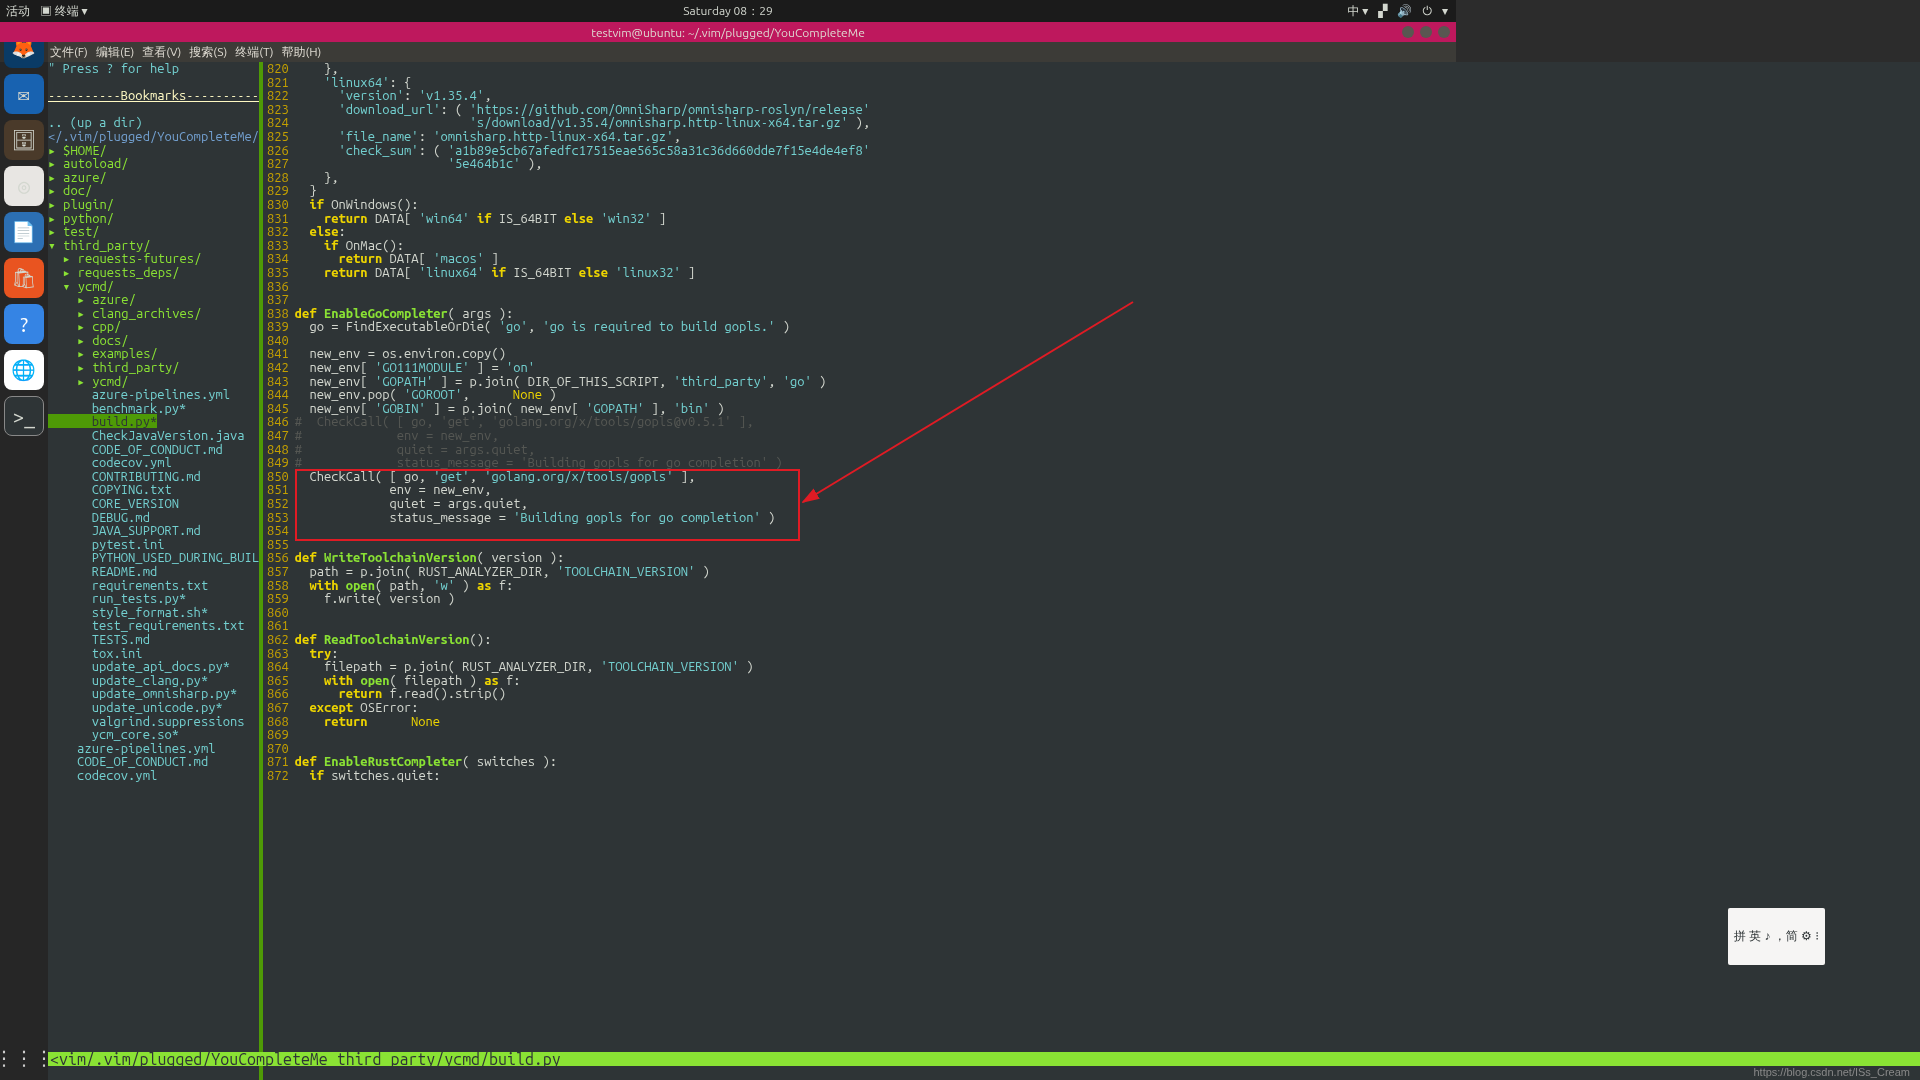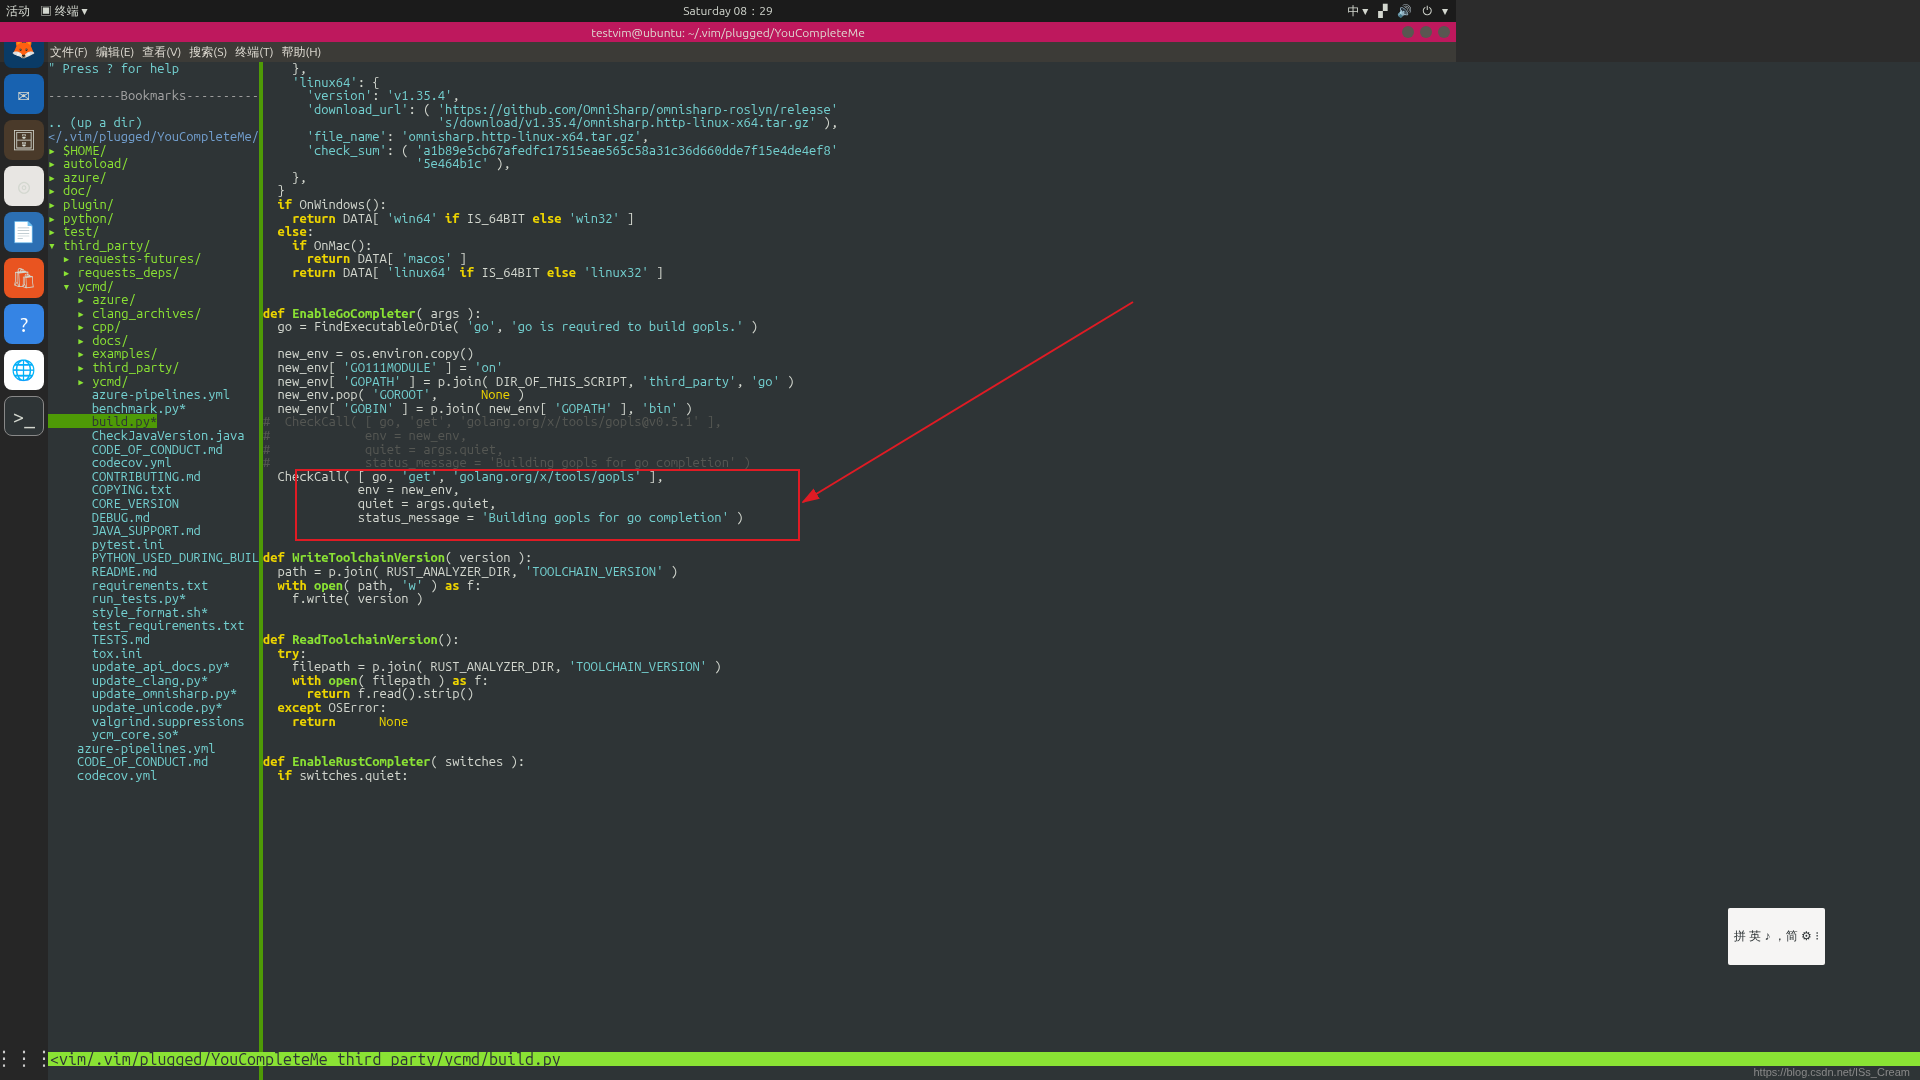--- a/index.html
+++ b/index.html
@@ -76,21 +76,21 @@
   width: 215px;
   background: #2e3436;
   color: #8ae234;
   overflow:hidden;
   line-height: 13.6px;
   font-size: 13px;
   white-space: pre;
   border-right: 4px solid #4e9a06;
 }
 .nerd .help { color:#73d0d0;}
-.nerd .bm { color:#a3a3a3;}
+.nerd .bm { color:#fef9c3;text-decoration:underline;}
 .nerd .dir { color:#8ae234; }
 .nerd .file { color:#73d0d0;}
 .nerd .hl { background:#4e9a06; color:#2e3436;}
 .nerd .path { color:#729fcf;}
 .editor {
   flex:1;
   background: #2e3436;
   position:relative;
   overflow:hidden;
 }
@@ -252,20 +252,74 @@
 <span class="file">      update_omnisharp.py*</span>
 <span class="file">      update_unicode.py*</span>
 <span class="file">      valgrind.suppressions</span>
 <span class="file">      ycm_core.so*</span>
 <span class="file">    azure-pipelines.yml</span>
 <span class="file">    CODE_OF_CONDUCT.md</span>
 <span class="file">    codecov.yml</span>
 </div>
   <div class="editor">
     <div class="code-area">
+      <div class="lnums" id="lnums">820
+821
+822
+823
+824
+825
+826
+827
+828
+829
+830
+831
+832
+833
+834
+835
+836
+837
+838
+839
+840
+841
+842
+843
+844
+845
+846
+847
+848
+849
+850
+851
+852
+853
+854
+855
+856
+857
+858
+859
+860
+861
+862
+863
+864
+865
+866
+867
+868
+869
+870
+871
+872
+</div>
       <div class="code" id="code">    },
     <span class="str">'linux64'</span>: {
       <span class="str">'version'</span>: <span class="str">'v1.35.4'</span>,
       <span class="str">'download_url'</span>: ( <span class="str">'https://github.com/OmniSharp/omnisharp-roslyn/release'</span>
                         <span class="str">'s/download/v1.35.4/omnisharp.http-linux-x64.tar.gz'</span> ),
       <span class="str">'file_name'</span>: <span class="str">'omnisharp.http-linux-x64.tar.gz'</span>,
       <span class="str">'check_sum'</span>: ( <span class="str">'a1b89e5cb67afedfc17515eae565c58a31c36d660dde7f15e4de4ef8'</span>
                      <span class="str">'5e464b1c'</span> ),
     },
   }

